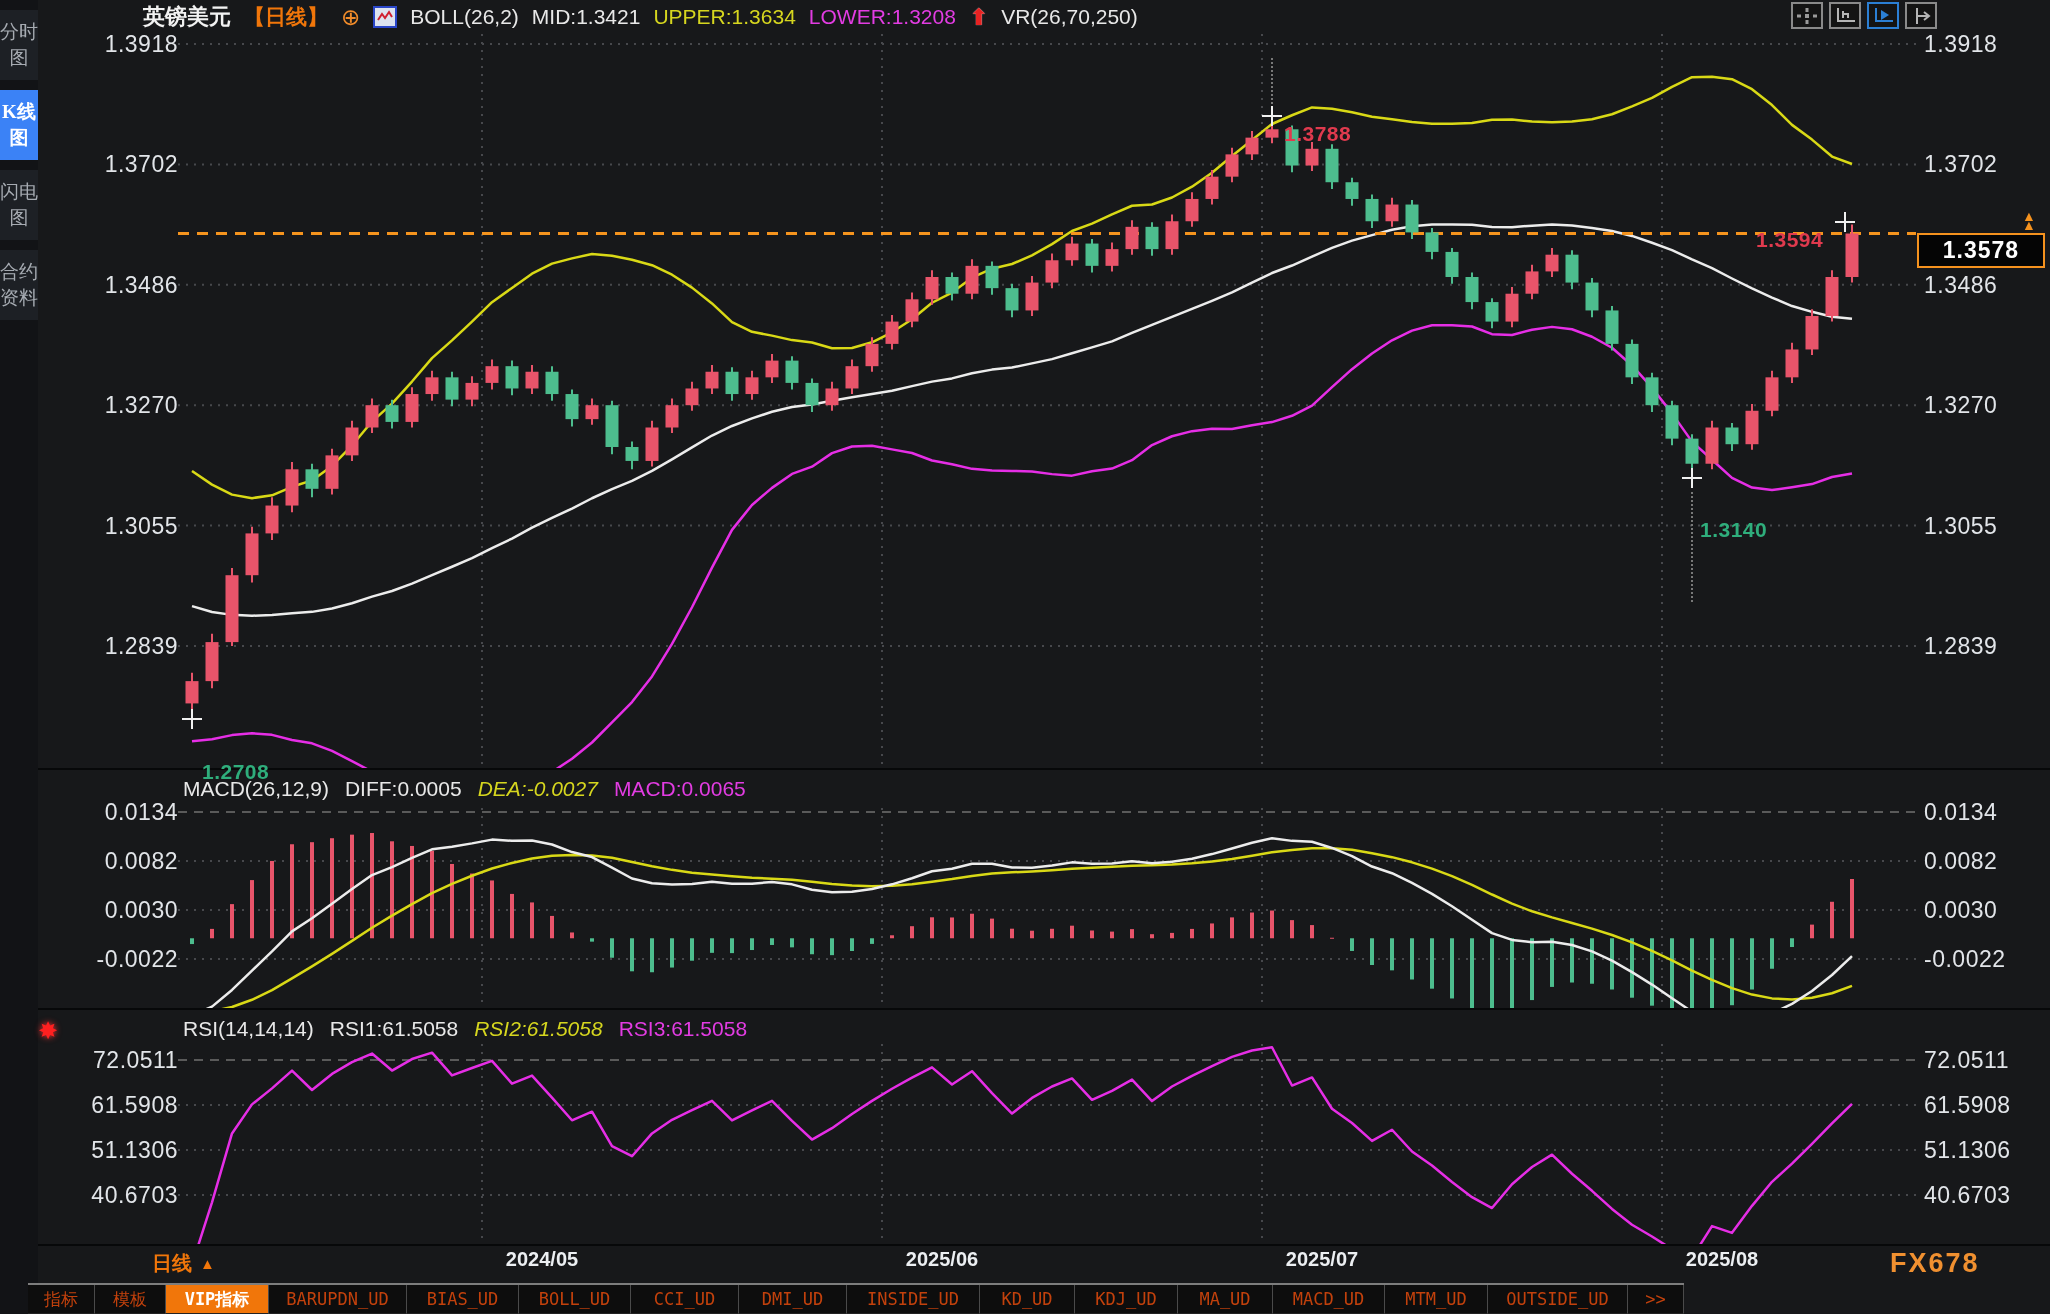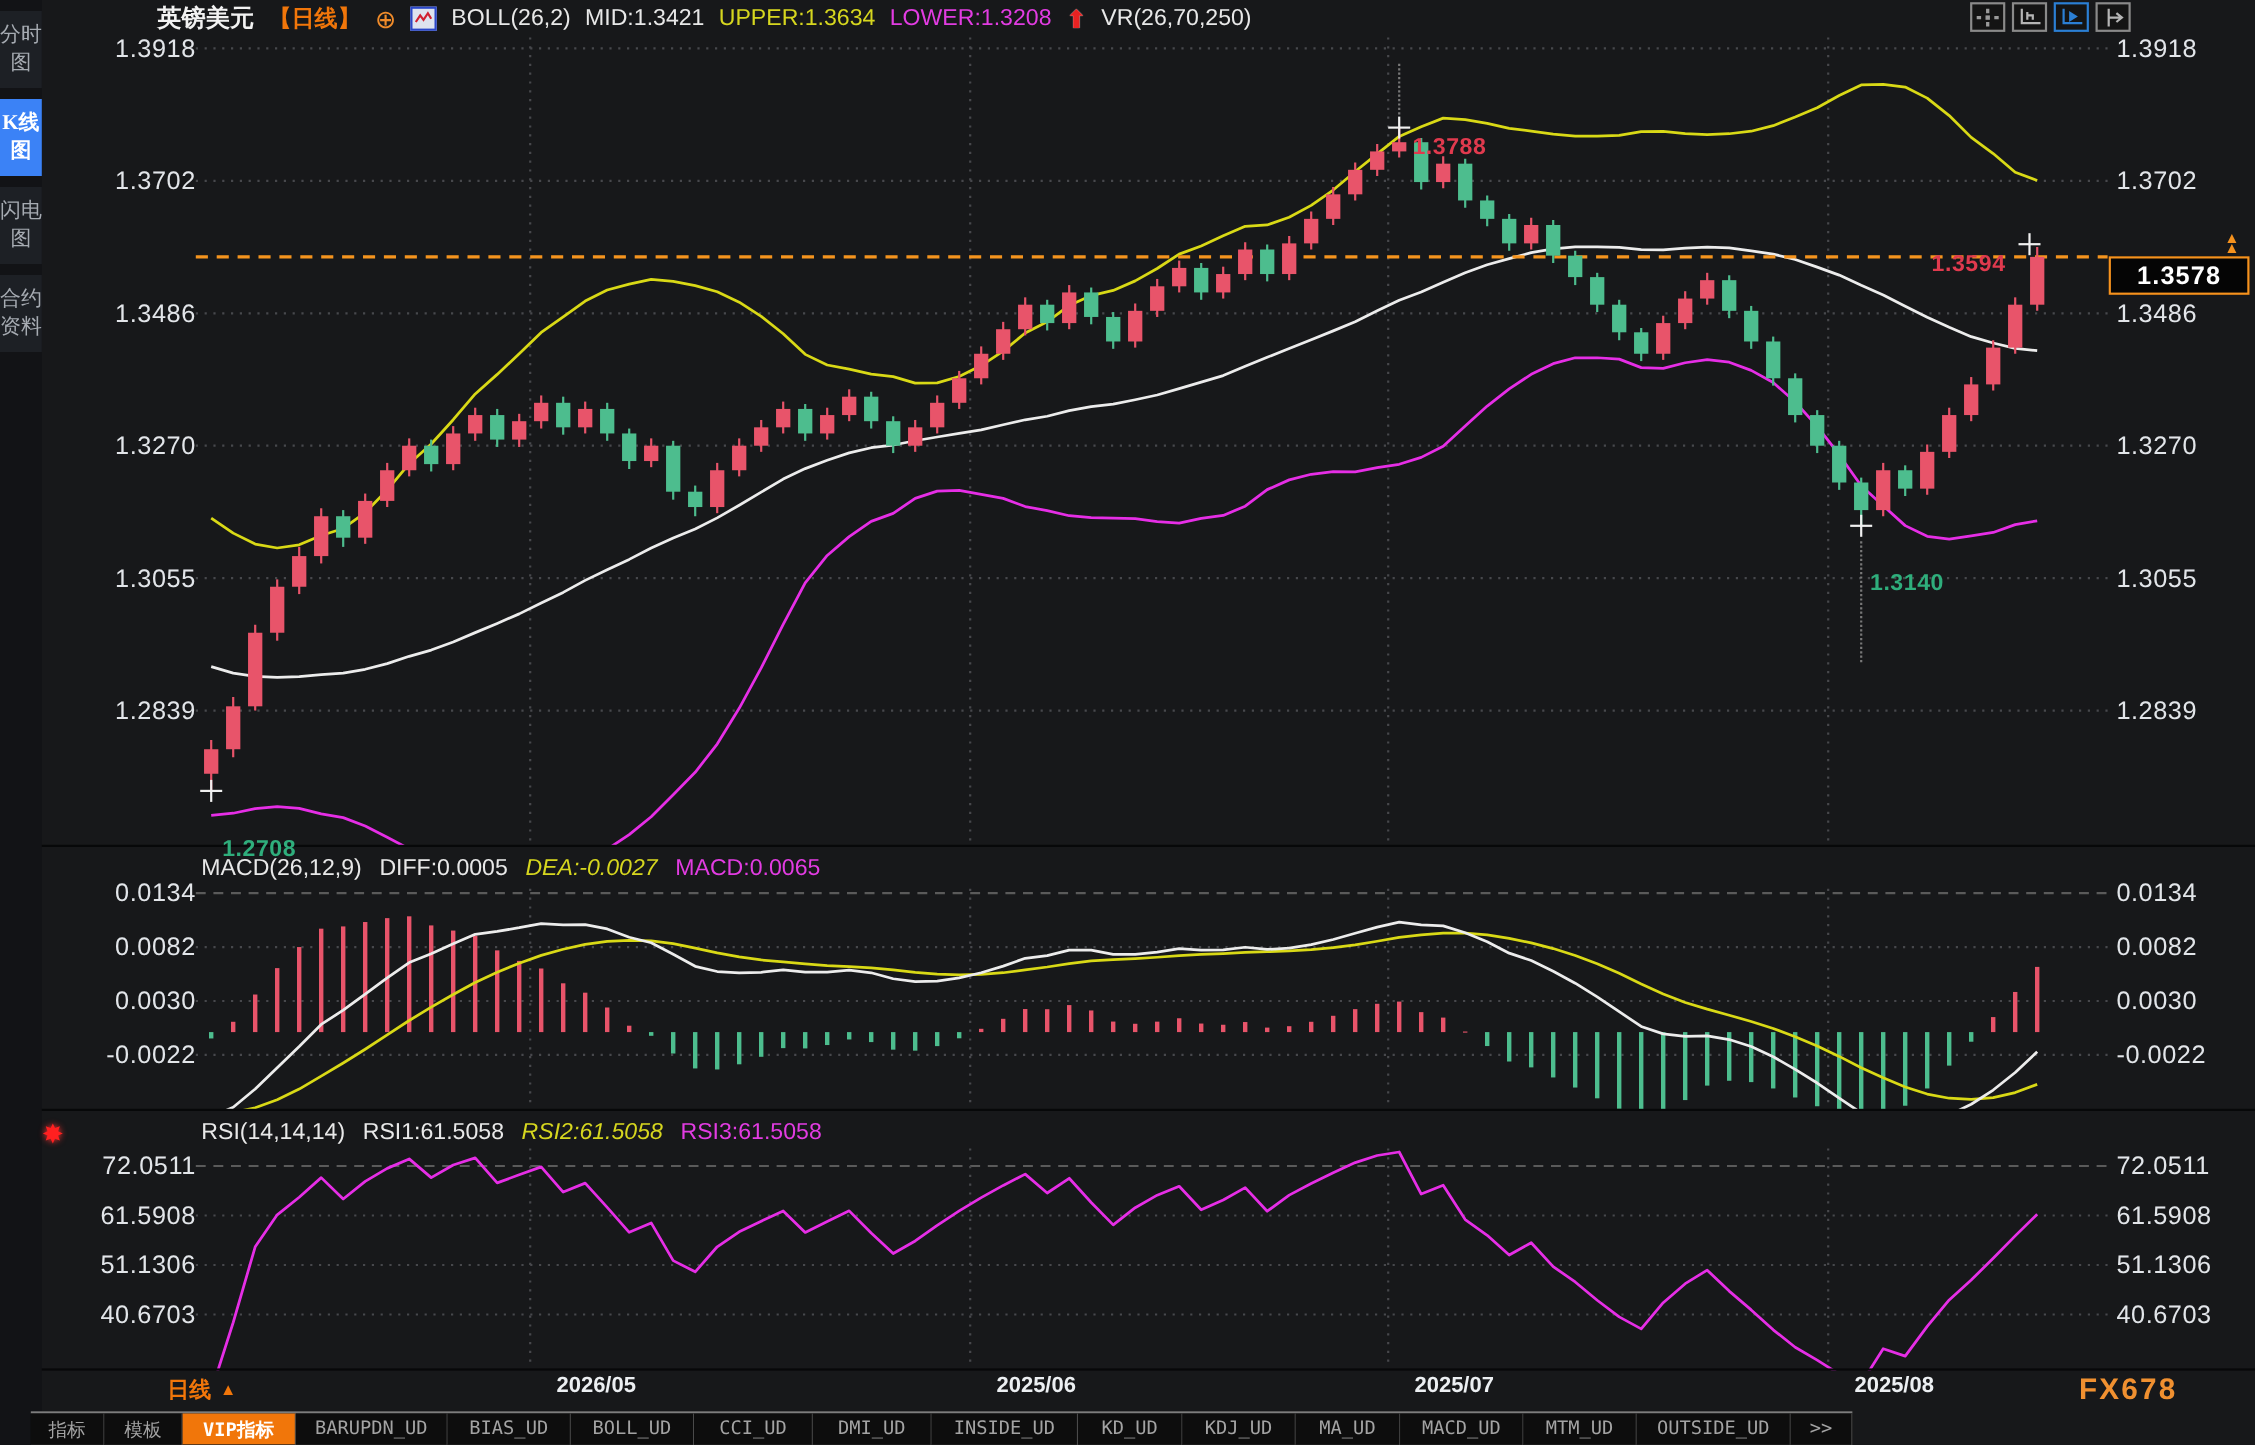--- a/index.html
+++ b/index.html
@@ -66,21 +66,21 @@
   .month-lbl{position:absolute;top:1248px;width:120px;text-align:center;color:#eceff2;font-size:20px;
              font-weight:700;z-index:4;}
   .period-ctl{position:absolute;left:152px;top:1250px;color:#f1760a;font-size:20px;font-weight:700;
               z-index:6;cursor:pointer;display:flex;align-items:center;gap:8px;}
   .period-ctl .tri{font-size:15px;}
   .fxmark{position:absolute;left:1890px;top:1248px;color:#f09030;font-size:27px;font-weight:600;
           letter-spacing:2px;z-index:4;}
   .tabbar{position:absolute;left:28px;top:1283px;height:31px;display:flex;z-index:6;
           border-top:2px solid #7d7d7d;background:#0c0c0c;}
   .tab{height:29px;box-sizing:border-box;border-right:1px solid #4a4a4a;border-bottom:1px solid #222;
-       background:#0d0d0d;color:#a3a3a3;font-family:"DejaVu Sans Mono","DejaVu Sans",monospace;
+       background:#0d0d0d;color:#c2410c;font-family:"DejaVu Sans Mono","DejaVu Sans",monospace;
        font-size:17px;display:flex;align-items:center;justify-content:center;cursor:pointer;}
   .tab.active{background:#f1760a;color:#fff;font-weight:700;}
   .divider{position:absolute;left:0;width:2050px;height:2px;background:#070809;z-index:2;}
 </style>
 </head>
 <body>
 
 <div class="screen">
 
   <svg id="chart-svg" width="2050" height="1314">
@@ -513,17 +513,17 @@
     <div class="axlbl" style="top: 959px;">-0.0022</div>
     <div class="axlbl r" style="top: 959px;">-0.0022</div>
     <div class="axlbl" style="top: 1060px;">72.0511</div>
     <div class="axlbl r" style="top: 1060px;">72.0511</div>
     <div class="axlbl" style="top: 1105px;">61.5908</div>
     <div class="axlbl r" style="top: 1105px;">61.5908</div>
     <div class="axlbl" style="top: 1150px;">51.1306</div>
     <div class="axlbl r" style="top: 1150px;">51.1306</div>
     <div class="axlbl" style="top: 1195px;">40.6703</div>
     <div class="axlbl r" style="top: 1195px;">40.6703</div>
-    <div class="month-lbl" style="left: 482px;">2026/05</div>
+    <div class="month-lbl" style="left: 482px;">2024/05</div>
     <div class="month-lbl" style="left: 882px;">2025/06</div>
     <div class="month-lbl" style="left: 1262px;">2025/07</div>
     <div class="month-lbl" style="left: 1662px;">2025/08</div>
   </div>
 
 </body></html>

